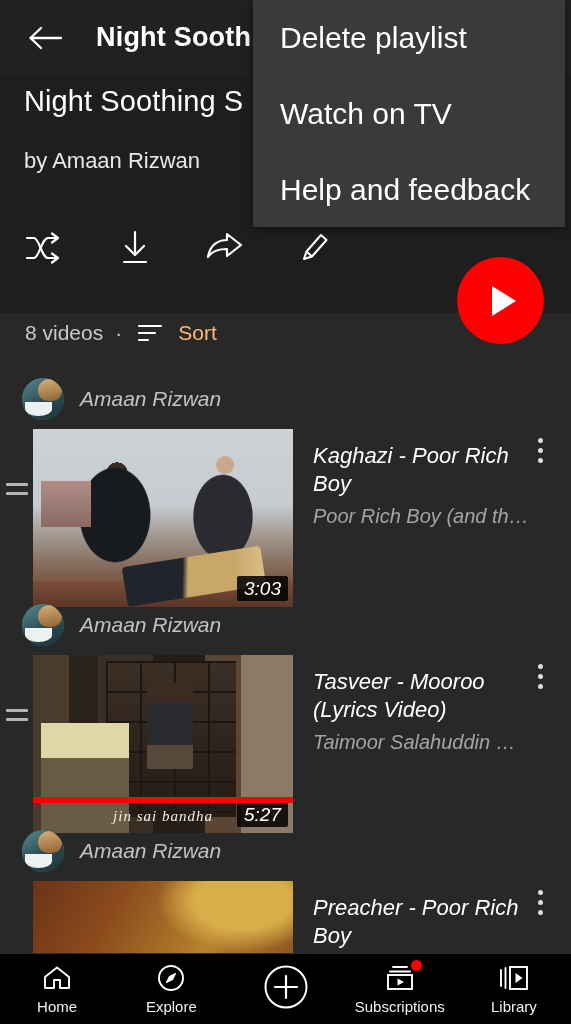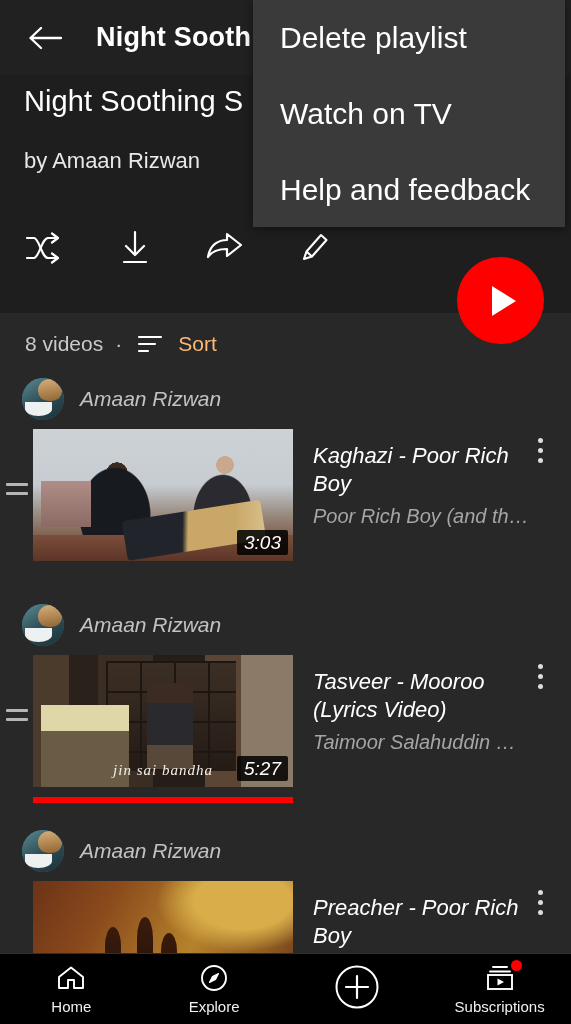--- a/index.html
+++ b/index.html
@@ -105,21 +105,21 @@
     width: 0; height: 0;
     border-left: 24px solid #ffffff;
     border-top: 15px solid transparent;
     border-bottom: 15px solid transparent;
     margin-left: 7px;
   }
 
   
   .sort-bar {
     position: absolute;
-    top: 314px; left: 0;
+    top: 303px; left: 0;
     width: 465px;
     height: 60px;
     display: flex;
     align-items: center;
   }
   .video-count {
     margin-left: 25px;
     font-size: 21px;
     color: #c9c9c9;
   }
@@ -207,21 +207,21 @@
     display: block;
     width: 22px; height: 3px;
     background: #b5b5b5;
     border-radius: 1px;
   }
   .drag-handle i + i { margin-top: 6px; }
 
   .thumb {
     position: absolute;
     left: 33px; top: 4px;
-    width: 260px; height: 132px;
+    width: 260px; height: 178px;
     overflow: hidden;
     background: #111;
   }
   .thumb-inner { position: absolute; inset: 0; }
   .duration {
     position: absolute;
     right: 5px; bottom: 6px;
     background: rgba(0,0,0,0.85);
     color: #ffffff;
     font-size: 19px;
@@ -612,15 +612,26 @@
           <path d="M8 3 H22" fill="none" stroke="#fff" stroke-width="1.9" stroke-linecap="round"></path>
           <path d="M5 7.5 H25" fill="none" stroke="#fff" stroke-width="1.9" stroke-linecap="round"></path>
           <rect x="3" y="11" width="24" height="14" fill="none" stroke="#fff" stroke-width="1.9"></rect>
           <path d="M12.5 14.5 L19 18 L12.5 21.5 Z" fill="#fff"></path>
         </svg>
         <span class="nav-badge"></span>
       </div>
       <div class="nav-label">Subscriptions</div>
     </div>
 
+    <div class="nav-item">
+      <div class="nav-icon">
+        <svg width="30" height="28" viewBox="0 0 30 28">
+          <path d="M2 6 V22" fill="none" stroke="#fff" stroke-width="1.9" stroke-linecap="round"></path>
+          <path d="M6.5 4 V24" fill="none" stroke="#fff" stroke-width="1.9" stroke-linecap="round"></path>
+          <rect x="11" y="3" width="17" height="22" fill="none" stroke="#fff" stroke-width="1.9"></rect>
+          <path d="M16.5 9 L23.5 14 L16.5 19 Z" fill="#fff"></path>
+        </svg>
+      </div>
+      <div class="nav-label">Library</div>
+    </div>
   </div>
 
 </div>
 
 </body></html>

